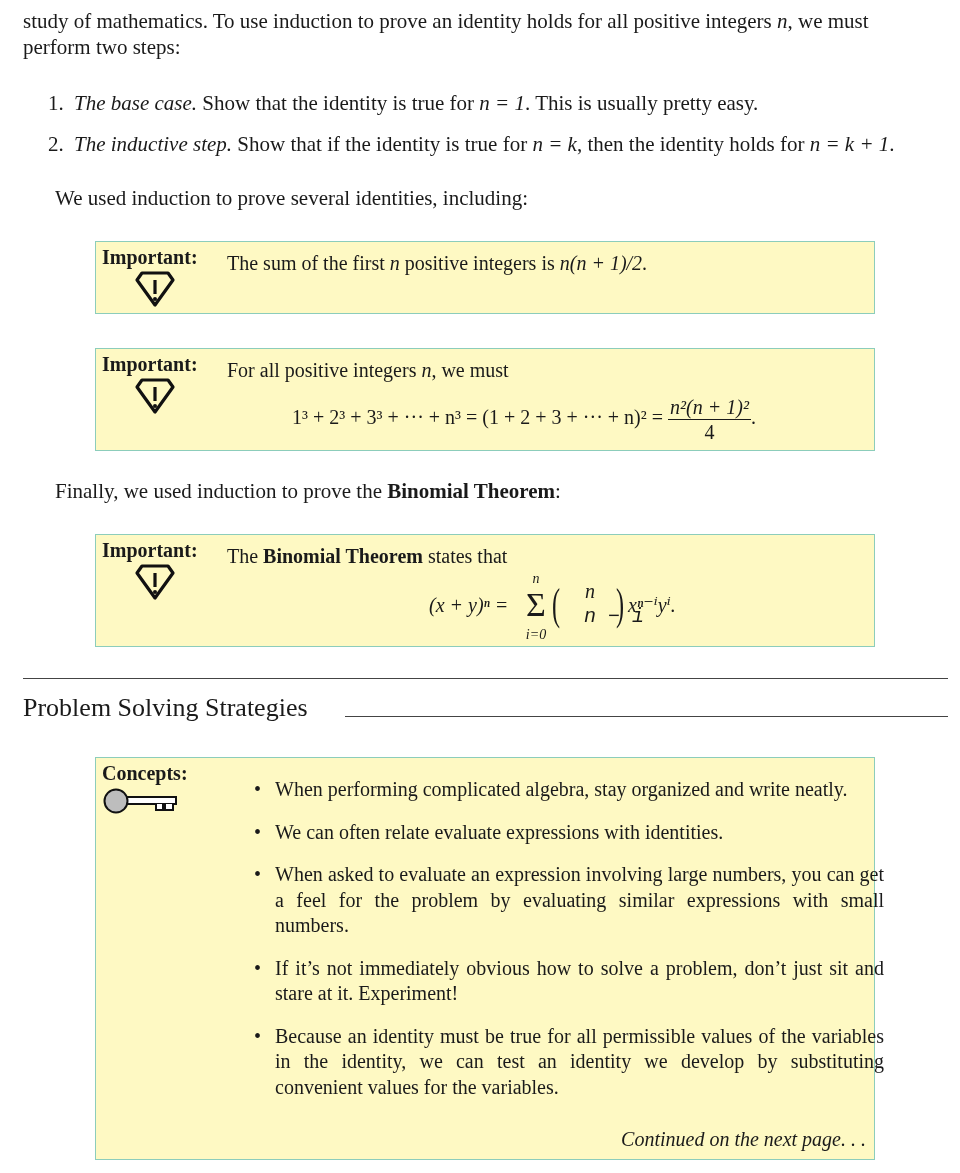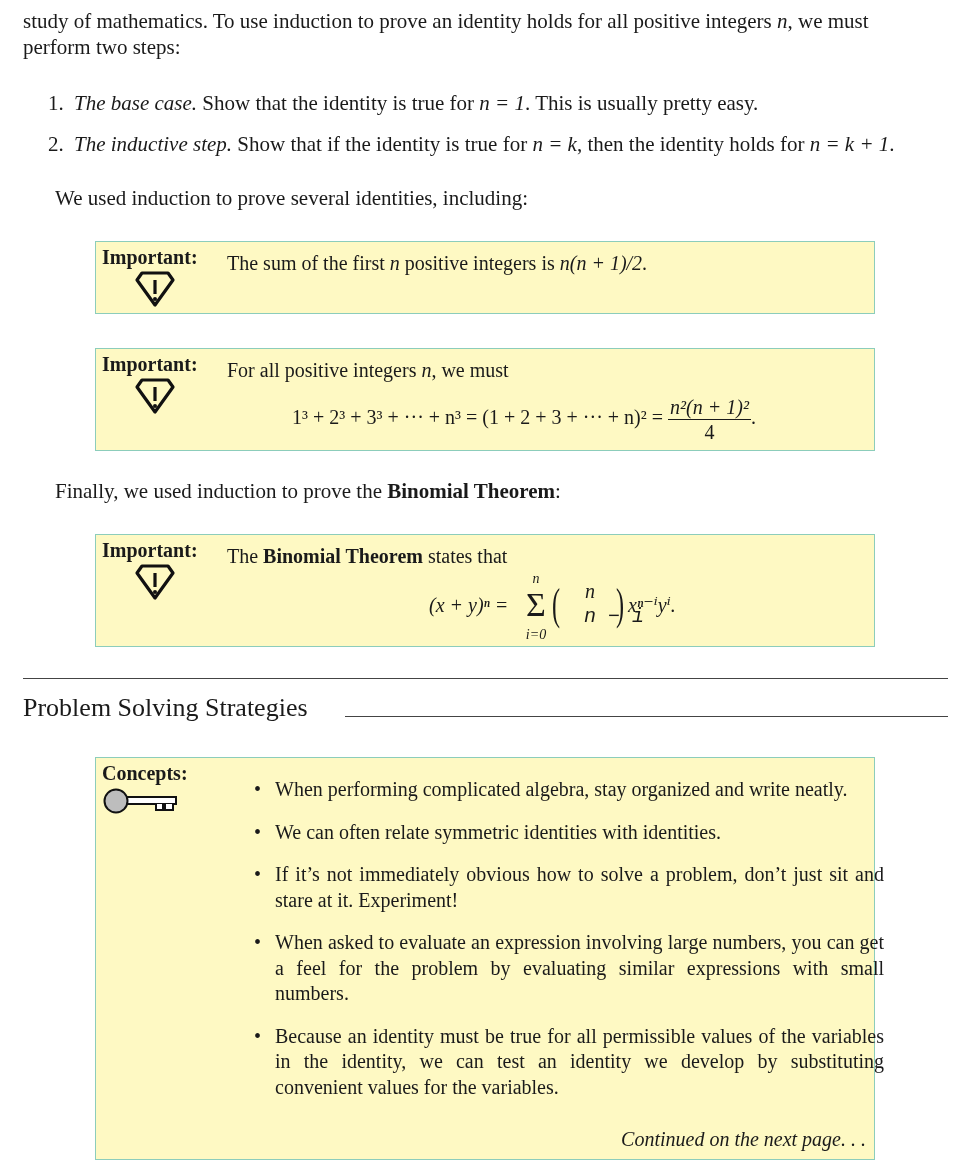--- a/index.html
+++ b/index.html
@@ -100,19 +100,19 @@
 
 <div class="box" style="top:757px; height:403px;">
   <span class="label">Concepts:</span>
   <svg class="abs" style="left:6px; top:30px; width:78px; height:26px;" viewBox="0 0 78 26">
     <rect x="22" y="9" width="52" height="7" fill="#fff" stroke="#111" stroke-width="2"></rect>
     <path d="M54 16 v6 h7 v-6 M63 16 v6 h8 v-6" fill="#fff" stroke="#111" stroke-width="2"></path>
     <circle cx="14" cy="13" r="11.5" fill="#bdbdbd" stroke="#111" stroke-width="2"></circle>
   </svg>
   <ul class="concepts-list">
     <li>When performing complicated algebra, stay organized and write neatly.</li>
-    <li>We can often relate symmetric identities with identities.</li>
+    <li>We can often relate evaluate expressions with identities.</li>
+    <li>When asked to evaluate an expression involving large numbers, you can get a feel for the problem by evaluating similar expressions with small numbers.</li>
     <li>If it’s not immediately obvious how to solve a problem, don’t just sit and stare at it. Experiment!</li>
-    <li>When asked to evaluate an expression involving large numbers, you can get a feel for the problem by evaluating similar expressions with small numbers.</li>
     <li>Because an identity must be true for all permissible values of the variables in the identity, we can test an identity we develop by substituting convenient values for the variables.</li>
   </ul>
   <span class="continued">Continued on the next page. . .</span>
 </div>
 
 </body></html>

